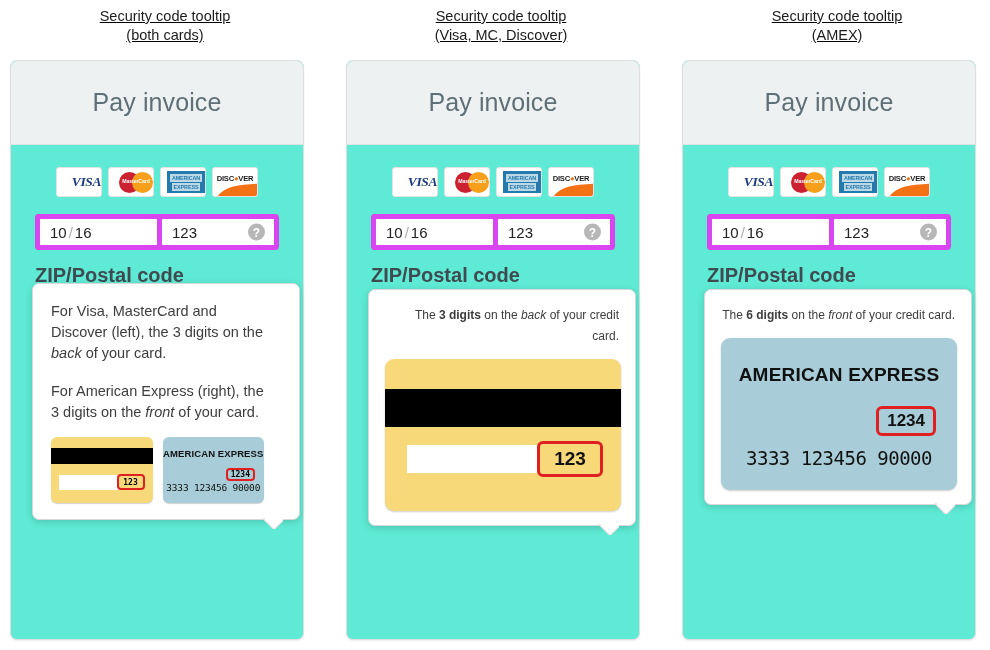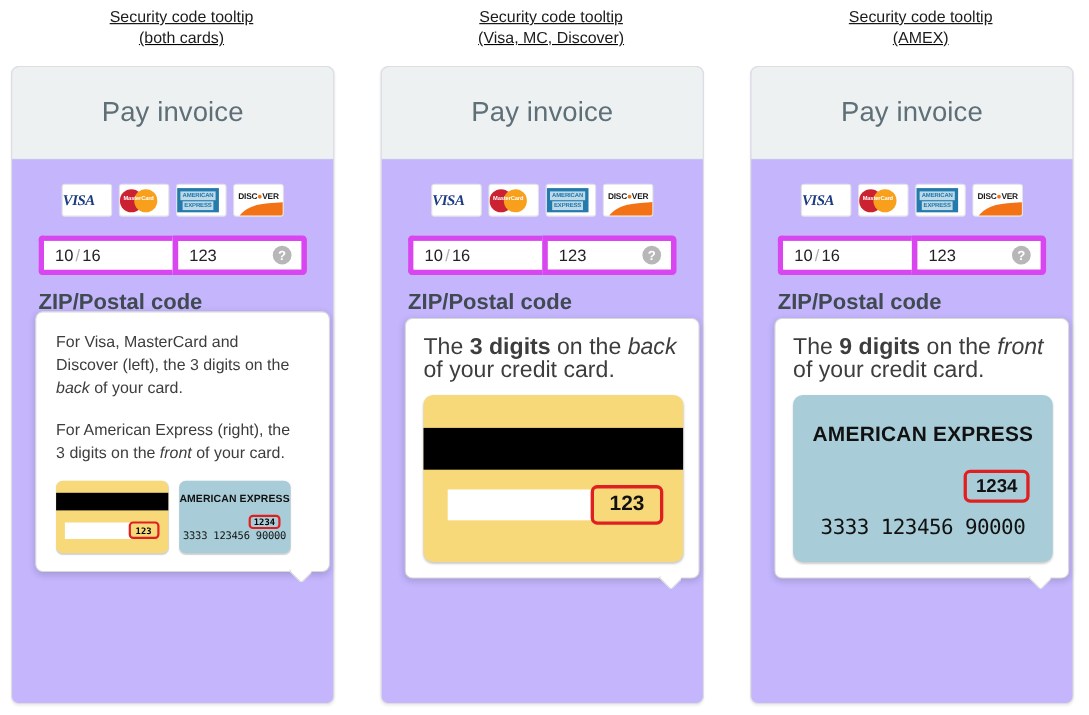--- a/index.html
+++ b/index.html
@@ -23,21 +23,21 @@
     color: #1b1b1b;
     line-height: 19px;
     padding-top: 7px;
     white-space: pre-line;
   }
 
   .panel {
     position: absolute;
     left: 10px; top: 60px;
     width: 294px; height: 580px;
-    background: #c4b5fd;
+    background: #5eead4;
     border: 1px solid #dedede;
     border-radius: 7px;
     box-shadow: 0 1px 2px rgba(0,0,0,.07);
   }
   .panel-header {
     height: 84px;
     background: #edf1f2;
     border-bottom: 1px solid #dbe2e4;
     border-radius: 6px 6px 0 0;
     display: flex; align-items: center; justify-content: center;
@@ -53,21 +53,21 @@
 
   
   .brands { display: flex; justify-content: center; gap: 6px; margin-bottom: 17px; }
   .brand {
     width: 46px; height: 30px;
     background: #fff;
     border: 1px solid #e2e2e2;
     border-radius: 3px;
     position: relative;
     overflow: hidden;
-    display: flex; align-items: center; justify-content: flex-start;
+    display: flex; align-items: center; justify-content: flex-end;
   }
   .visa-txt {
     font-family: "Liberation Serif", serif;
     font-style: italic; font-weight: bold;
     font-size: 13.5px; color: #1a3a82; letter-spacing: -.4px;
   }
   .mc-wrap { position: relative; width: 34px; height: 21px; }
   .mc-c { position: absolute; top: 0; width: 21px; height: 21px; border-radius: 50%; }
   .mc-red { left: 0; background: #cc2131; }
   .mc-yel { right: 0; background: #f8a01b; }
@@ -212,21 +212,21 @@
   }
   .mini-amex-num {
     position: absolute; left: 0; right: 0; bottom: 10px; text-align: center;
     font-family: "DejaVu Sans Mono", monospace;
     font-size: 9.5px; color: #111; letter-spacing: -.2px;
   }
 
   
   .tt-big { left: 21px; top: 228px; width: 268px; padding: 15px 16px 14px 16px; }
   .tt-big .tt-head {
-    text-align: left; font-size: 21px; line-height: 21px; color: #3d3d3d;
+    text-align: right; font-size: 12px; line-height: 21px; color: #3d3d3d;
   }
   .big-card {
     margin-top: 12px;
     width: 236px; height: 152px; border-radius: 9px; position: relative;
     box-shadow: 0 1px 2px rgba(0,0,0,.2);
   }
   .big-back { background: #f8d97a; }
   .big-stripe { position: absolute; left: 0; right: 0; top: 30px; height: 38px; background: #000; }
   .big-sigbar {
     position: absolute; left: 22px; top: 86px;
@@ -477,21 +477,21 @@
         <button class="pay-btn">
           <span class="lock">
               <span class="lock-shackle"></span>
               <span class="lock-body"></span>
             </span>
           <span>Pay $500.00</span>
         </button>
       </div>
 
       <div class="tooltip tt-big">
-        <div class="tt-head"><span>The </span><b>9 digits</b><span> on the </span><i>front</i><span> of your credit card.</span></div>
+        <div class="tt-head"><span>The </span><b>6 digits</b><span> on the </span><i>front</i><span> of your credit card.</span></div>
         <div class="big-card big-front">
           <div class="big-amex-title">AMERICAN EXPRESS</div>
           <div class="big-amex-cid">1234</div>
           <div class="big-amex-num">3333 123456 90000</div>
         </div>
         <div class="tooltip-arrow" style="right:16px;"></div>
       </div>
 
     </div>
   </div>

